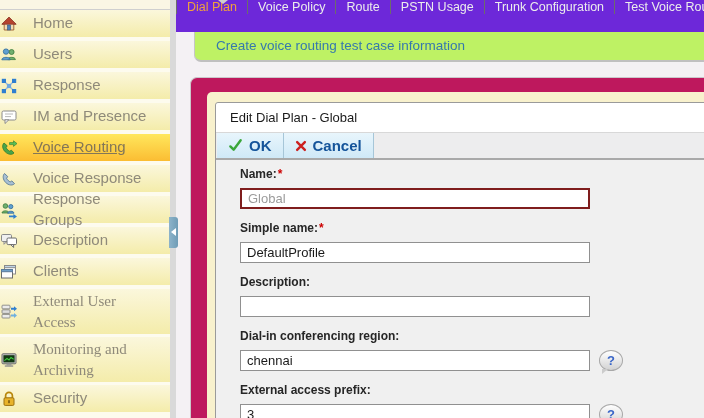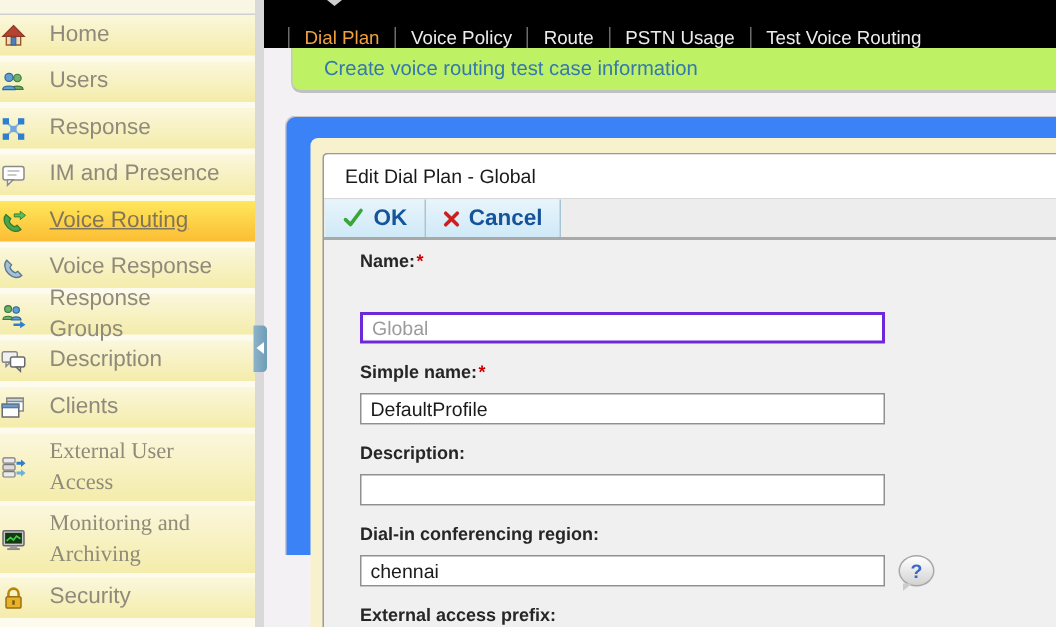--- a/index.html
+++ b/index.html
@@ -27,40 +27,40 @@
               background:#d9d9d9; }
   .collapse-handle { position:absolute; left:169px; top:217px; width:9px; height:31px;
                      background:linear-gradient(90deg,#8db3ca,#6f9cb6);
                      border-radius:0 3px 3px 0; cursor:pointer; }
   .collapse-arrow { position:absolute; left:2px; top:11px; width:0; height:0;
                     border-top:4.5px solid transparent; border-bottom:4.5px solid transparent;
                     border-right:5px solid #ffffff; }
 
   
   .tabbar { position:absolute; left:176px; top:0; width:528px; height:32px;
-            background:#000000; display:flex; align-items:flex-end; }
+            background:#6d28d9; display:flex; align-items:flex-start; }
   .tab-lead { width:16px; background:linear-gradient(90deg,#5b5b5b,#4a4a4a); }
   .tab { display:flex; align-items:center; padding:0 10px; cursor:pointer;
          border-left:1px solid #6c6c6c; }
   .tab span { font-size:12.5px; color:#ececec; white-space:nowrap; }
   .tab.active span { color:#f0a23c; }
   .tab-notch { position:absolute; left:42px; top:0; width:0; height:0;
                border-left:5px solid transparent; border-right:5px solid transparent;
                border-top:4px solid #cfcfcf; }
 
   
   .linkbar { position:absolute; left:194px; top:32px; width:510px; height:30px;
              background:#bef264; border-left:1px solid #c6c6c6;
              border-bottom:2px solid #c0c0c0; border-bottom-left-radius:7px; }
   .info-link { display:inline-block; margin-left:21px; line-height:28px;
                font-size:13.5px; color:#3578ad; text-decoration:none; cursor:pointer; }
 
   
-  .content-panel { position:absolute; left:190px; top:77px; width:514px; height:293px;
-                   background:#3b82f6; border-top:1px solid #cbc8cb;
+  .content-panel { position:absolute; left:190px; top:77px; width:514px; height:341px;
+                   background:#be185d; border-top:1px solid #cbc8cb;
                    border-left:1px solid #cbc8cb; border-top-left-radius:7px; }
   .dialog-frame { position:absolute; left:16px; top:14px; width:504px; height:332px;
                   background:#f8f1cd; border-top-left-radius:5px; }
   .dialog { position:absolute; left:8px; top:10px; width:500px; height:326px;
             background:#f0f0f0; border:1px solid #9a9a9a; border-top-left-radius:3px; }
   .dialog-title { height:30px; background:#ffffff; border-top-left-radius:3px;
                   border-bottom:1px solid #d8d8d8; line-height:30px; padding-left:14px;
                   font-size:13px; color:#1a1a1a; }
   .dialog-toolbar { height:27px; background:#ededee; border-bottom:2px solid #a9a9a9;
                     display:flex; align-items:stretch; }
@@ -75,21 +75,21 @@
   
   .dialog-form { padding:8px 0 0 24px; }
   .field { margin-bottom:13px; }
   .field-label { font-size:12px; font-weight:bold; color:#262626; line-height:13px;
                  margin-bottom:7px; }
   .req { color:#cc0000; margin-left:1px; }
   .field-row { display:flex; align-items:center; }
   .field-input { width:350px; height:21px; background:#ffffff;
                  border:1px solid #909090; padding:1px 6px; font-size:13px;
                  color:#1a1a1a; font-family:"Liberation Sans", sans-serif; }
-  .field-input.readonly { border:2px solid #6d28d9; color:#9b9b9b;margin-top:20px; }
+  .field-input.readonly { border:2px solid #7f1d1d; color:#9b9b9b; }
   .help { position:relative; width:24px; height:21px; margin-left:9px; flex:0 0 24px;
           border:1px solid #a8a8a8; border-radius:50%;
           background:linear-gradient(180deg,#ffffff 0%,#d2d2d2 100%);
           display:flex; align-items:center; justify-content:center; cursor:pointer; }
   .help .q { font-size:13px; font-weight:bold; color:#3a66c8; }
   .help .tail { position:absolute; left:2px; bottom:-4px; width:0; height:0;
                 border-top:5px solid #cccccc; border-right:6px solid transparent; }
 </style>
 </head>
 <body>
@@ -240,20 +240,23 @@
         <span>Dial Plan</span>
       </div>
       <div class="tab">
         <span>Voice Policy</span>
       </div>
       <div class="tab">
         <span>Route</span>
       </div>
       <div class="tab">
         <span>PSTN Usage</span>
+      </div>
+      <div class="tab">
+        <span>Trunk Configuration</span>
       </div>
       <div class="tab">
         <span>Test Voice Routing</span>
       </div>
     <div class="tab-notch"></div>
   </div>
 
   <div class="linkbar">
     <a class="info-link">Create voice routing test case information</a>
   </div>

